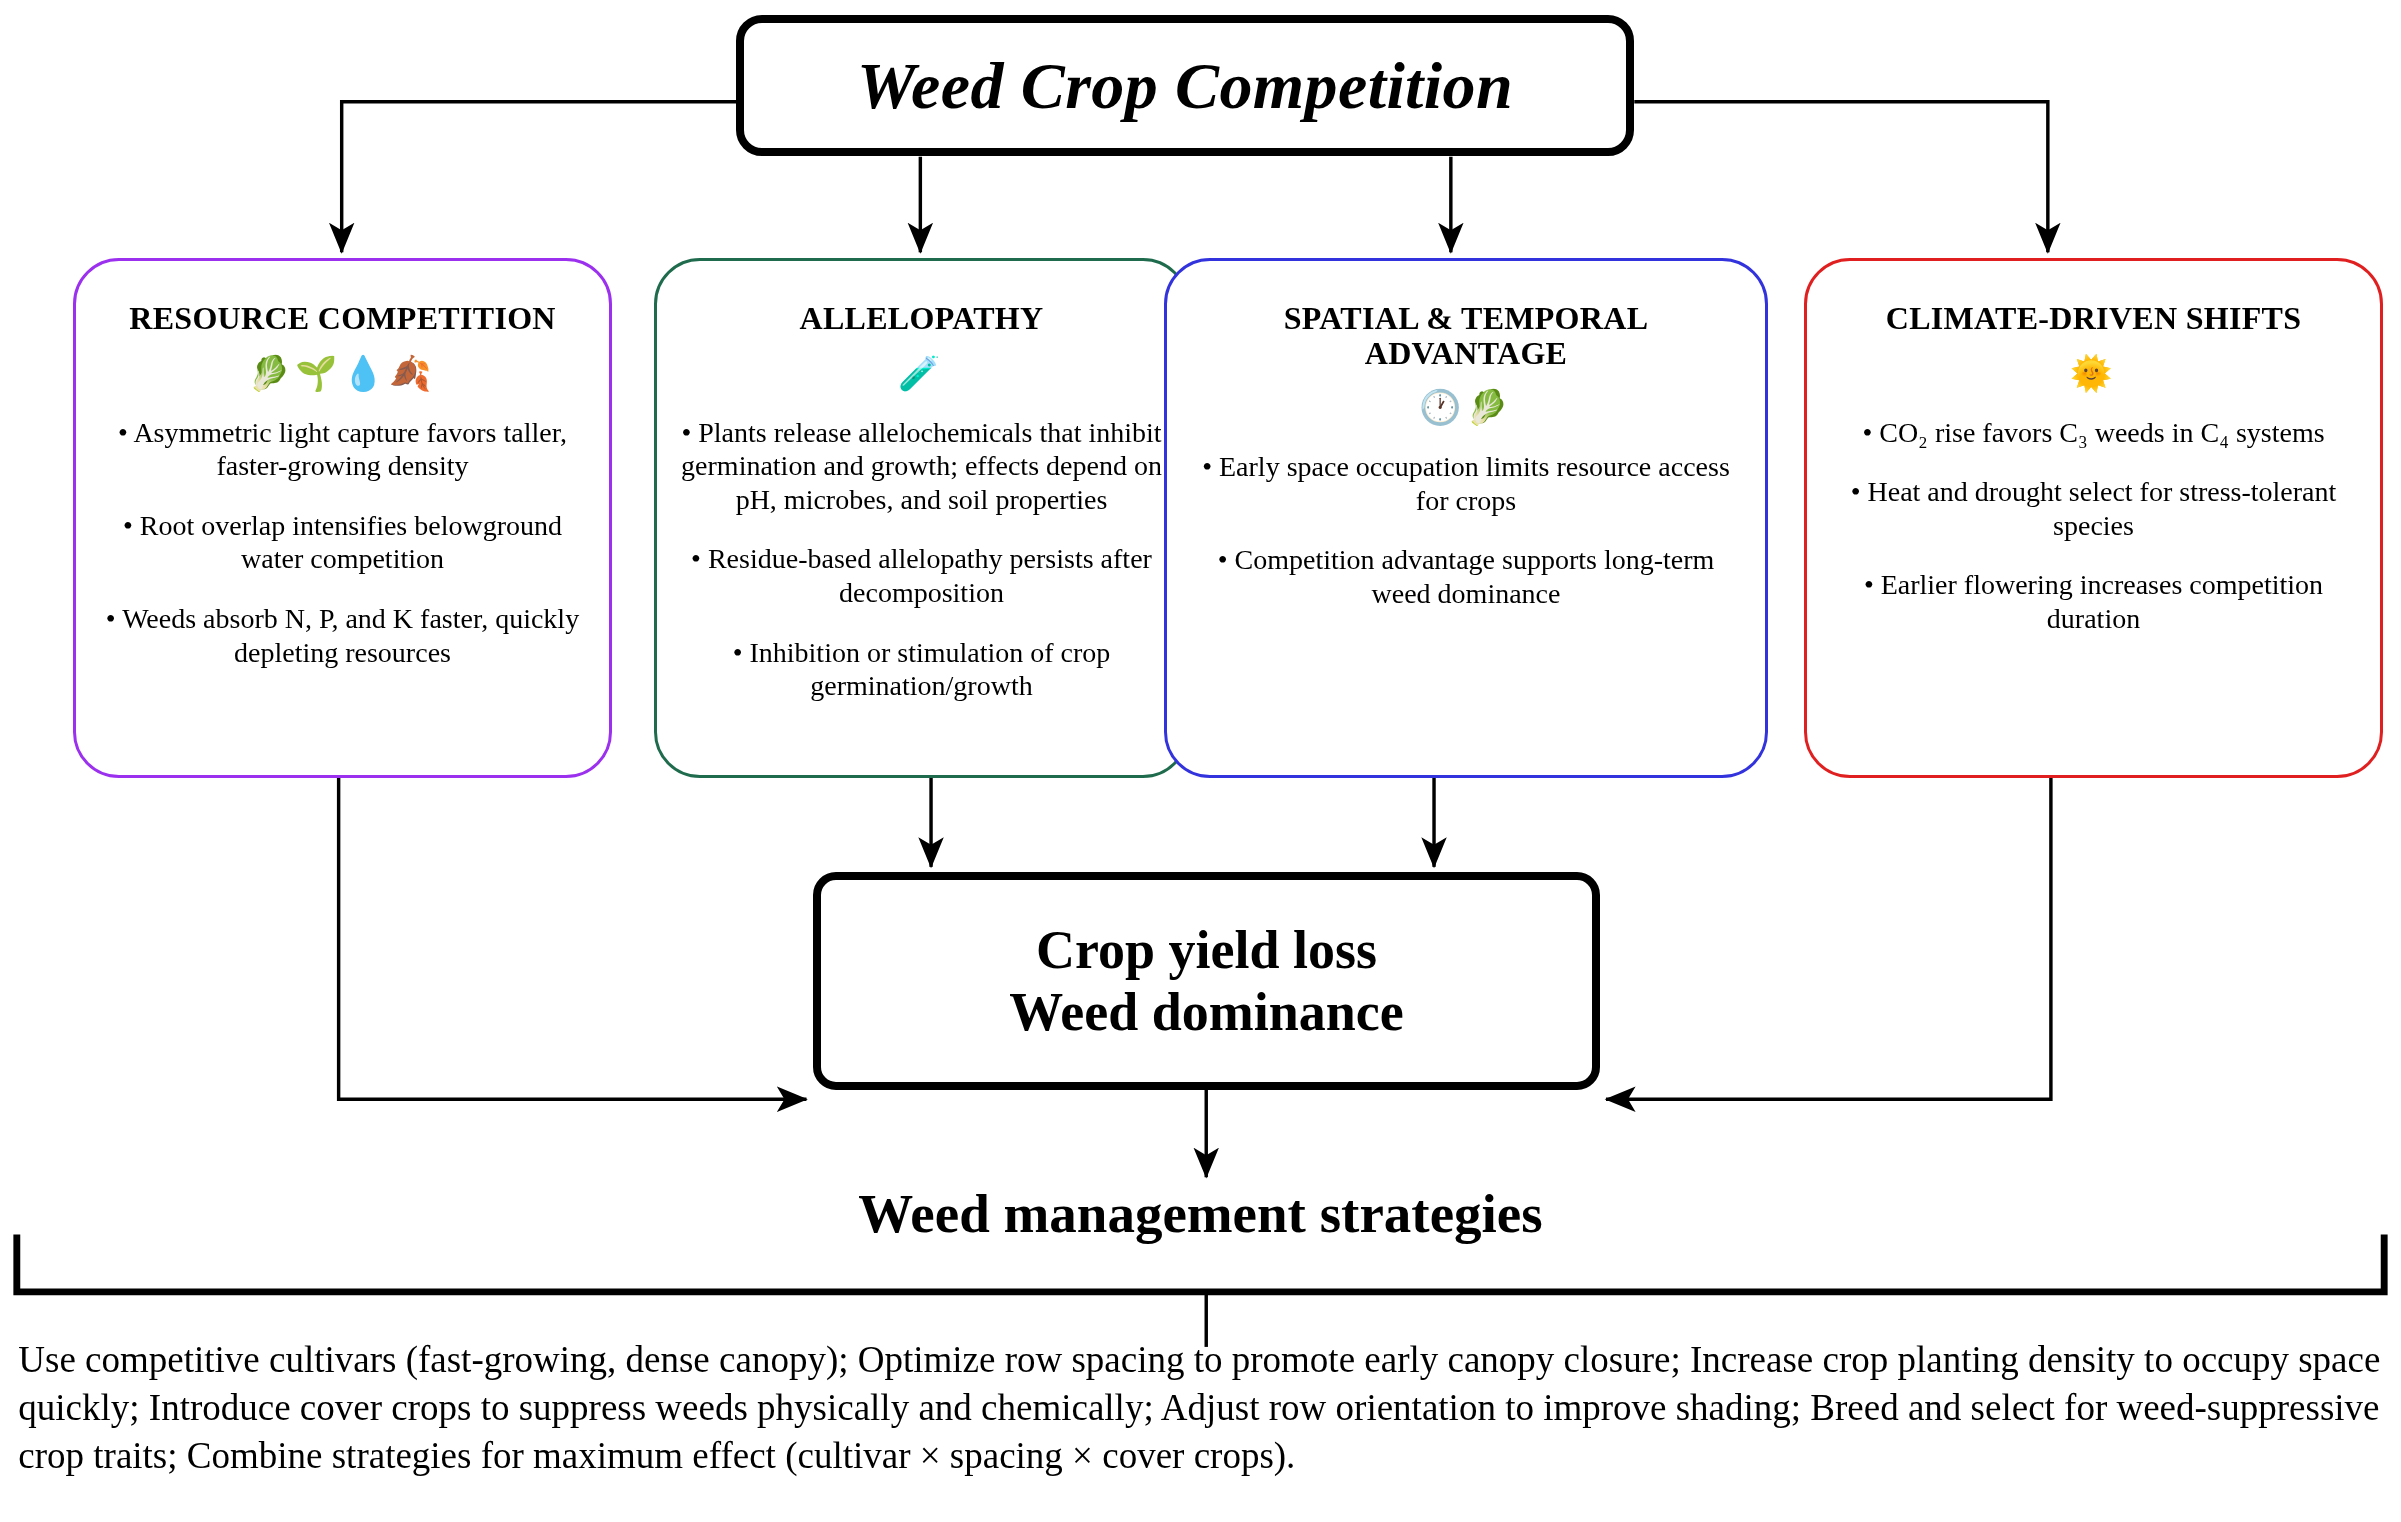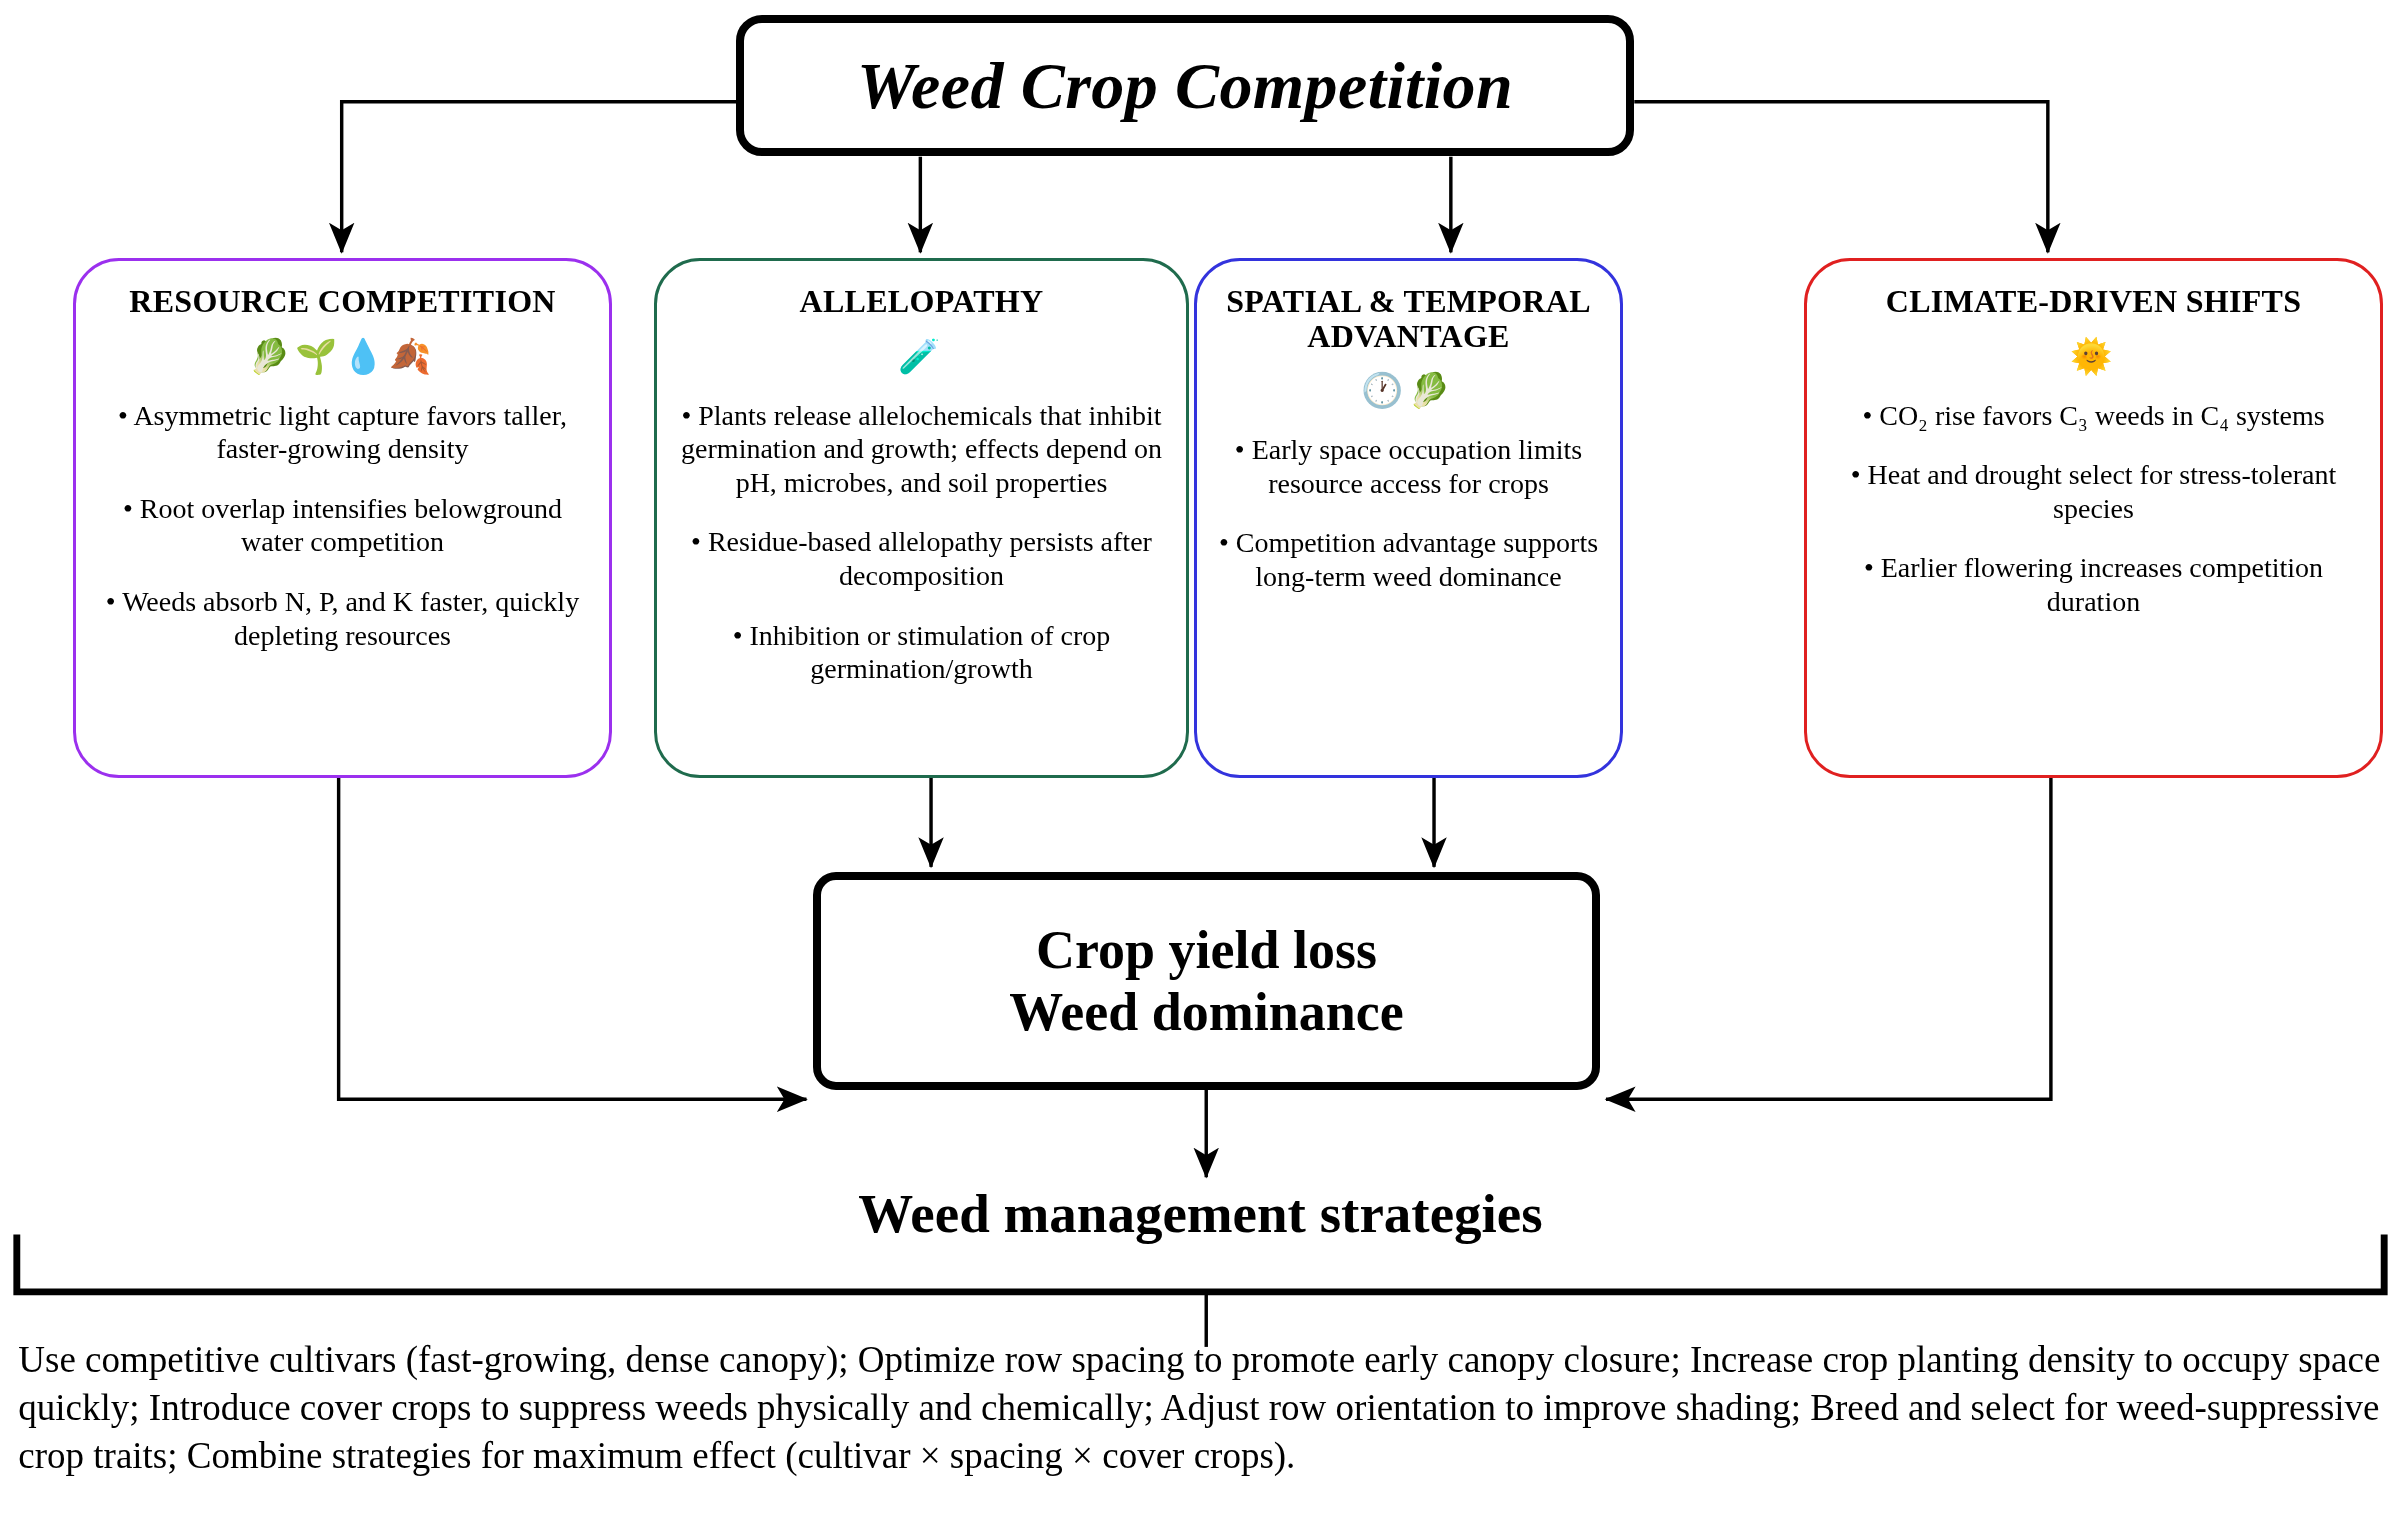--- a/index.html
+++ b/index.html
@@ -24,36 +24,37 @@
   #outcome-box .t{font-size:54px;font-weight:bold;line-height:1.15;}
 
   
   .card{
     position:absolute;top:258px;height:520px;background:#fff;
     border:3.8px solid #000;border-radius:46px;box-sizing:border-box;
     padding:23px 20px 13.8px 20px;text-align:center;
   }
   .card .hd{
     font-size:32px;font-weight:bold;line-height:1.08;letter-spacing:0.3px;
+    margin-top:17px;
   }
   .card .emoji{
     font-family:"DejaVu Sans",sans-serif;font-size:34px;line-height:1;
     margin-top:20px;letter-spacing:4.6px;
   }
   .card ul{list-style:none;margin:26px 0 0 0;padding:0;}
   .card li{
     font-size:28px;line-height:1.2;margin-bottom:26px;
     text-indent:0;
   }
   .card li:last-child{margin-bottom:0;}
   .card li::before{content:"• ";}
 
   #card-0{left:73px;width:539px;border-color:#9B30EE;}
   #card-1{left:654px;width:535px;border-color:#1F6B4D;}
-  #card-2{left:1194px;width:429px;border-color:#3333DD;}
+  #card-2{left:1164px;width:604px;border-color:#3333DD;}
   #card-3{left:1804px;width:579px;border-color:#E02020;}
 
   
   #wms{
     position:absolute;left:0;top:1186px;width:2401px;text-align:center;
     font-size:55px;font-weight:bold;line-height:1;
   }
 
   
   #strategy-text{

